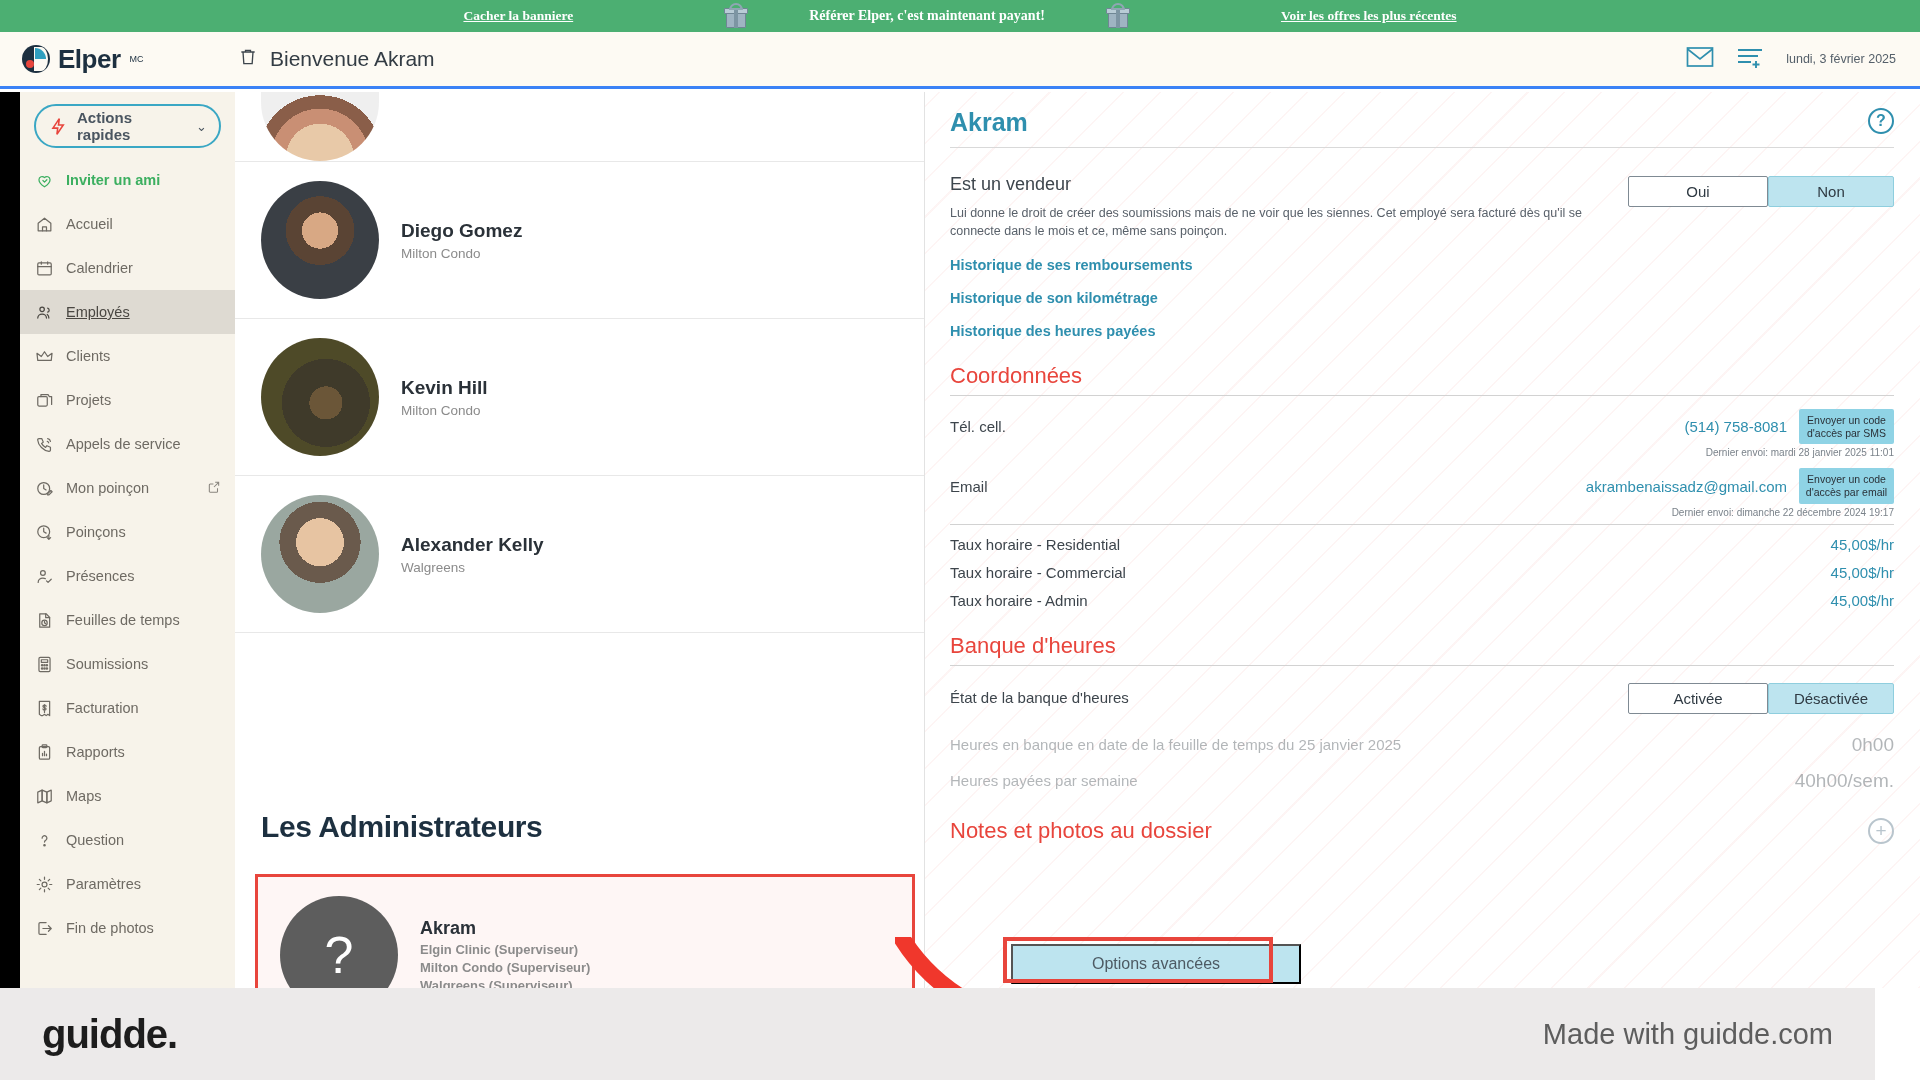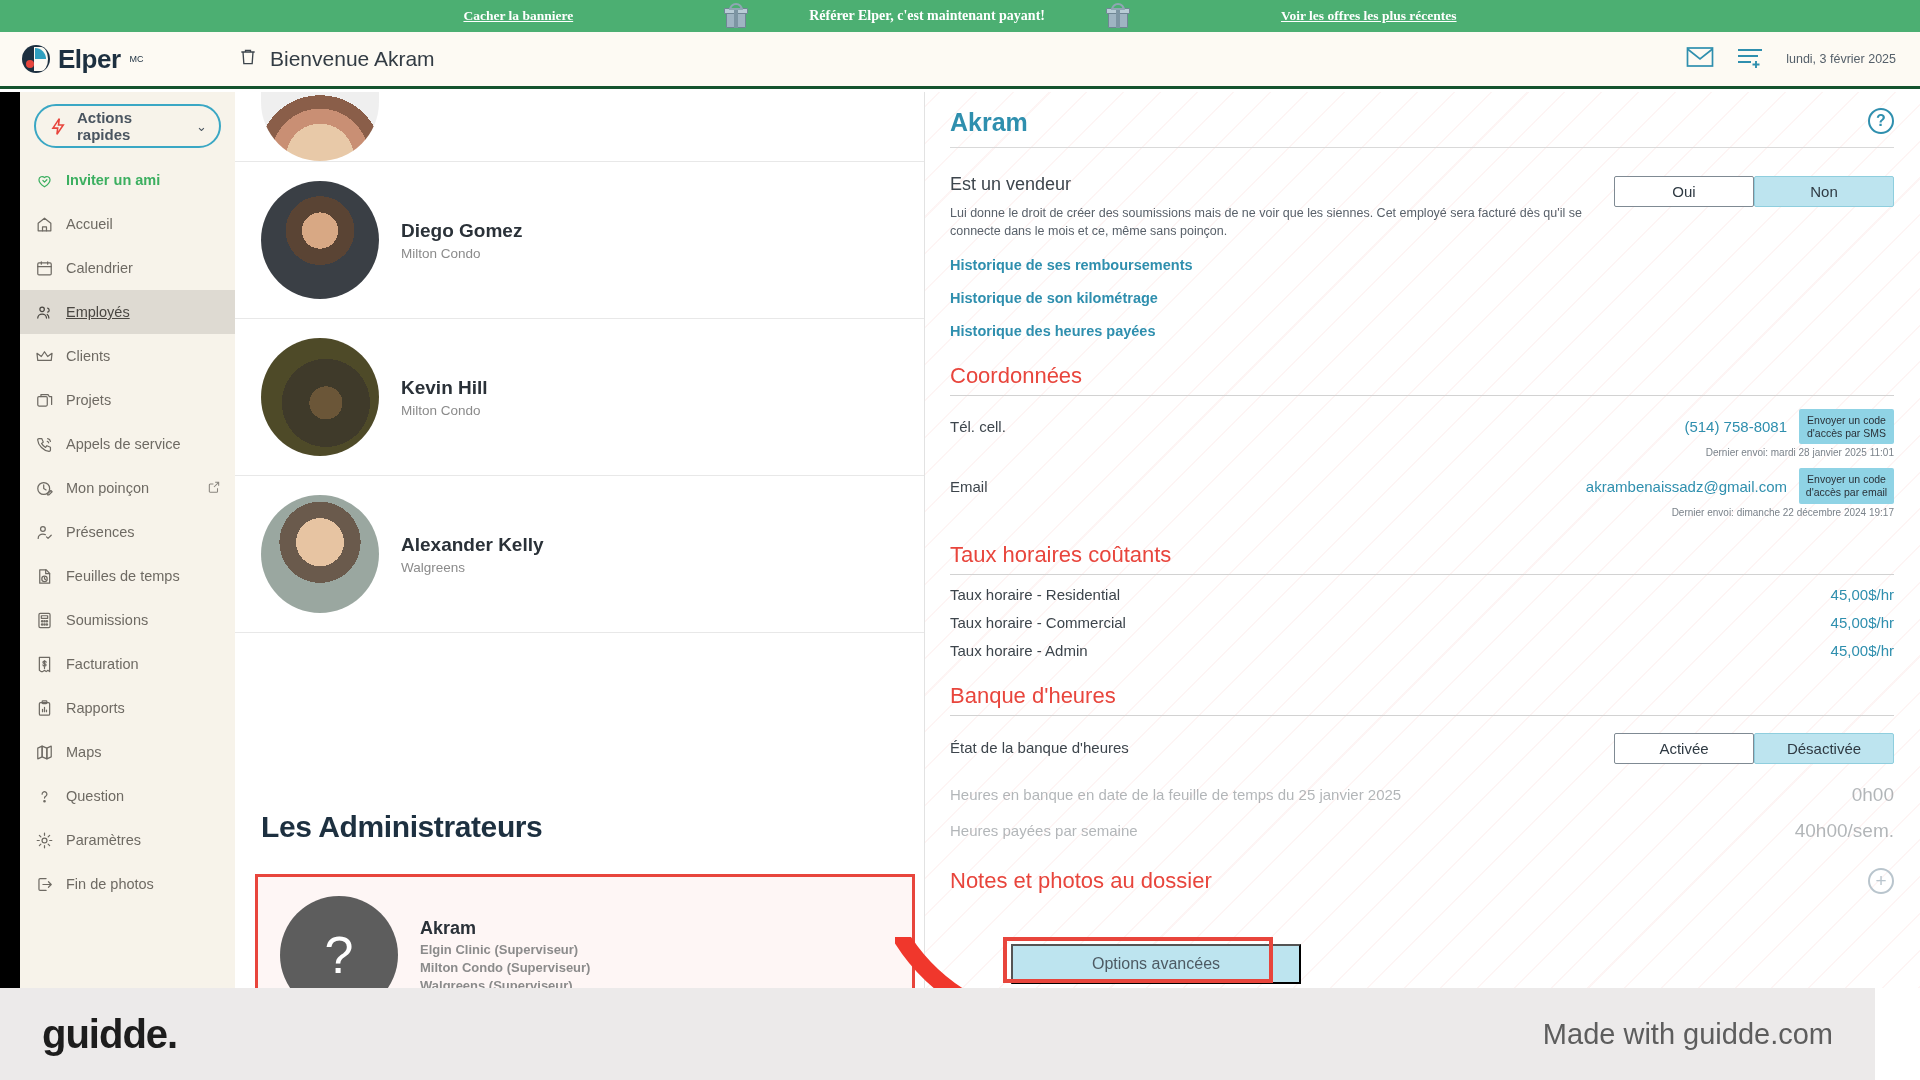--- a/index.html
+++ b/index.html
@@ -31,21 +31,21 @@
       background: #b9ccd6; border: 1px solid #6f8694; border-radius: 1px; }
   .promo-gift .rib { position: absolute; left: 11px; top: 5px; width: 4px; height: 20px; background: #7d95a3; }
   .promo-gift .bow { position: absolute; left: 6px; top: 0px; width: 14px; height: 7px;
       border: 2px solid #8fa6b3; border-radius: 50% 50% 0 0 / 100% 100% 0 0; }
   .sp1 { width: 150px; } .sp2 { width: 60px; } .sp3 { width: 60px; } .sp4 { width: 150px; }
 
   
   .appbar {
     position: absolute; left: 0; top: 32px; width: 1920px; height: 57px;
     background: #fdfaf3; display: flex; align-items: center;
-    border-bottom: 3px solid #14532d;
+    border-bottom: 3px solid #3b82f6;
   }
   .brand { display: flex; align-items: center; gap: 8px; width: 210px; padding-left: 22px; }
   .brand-mark { width: 28px; height: 28px; position: relative; }
   .brand-mark .c-dark {
     position: absolute; inset: 0; border-radius: 50%;
     background: #1d3040;
   }
   .brand-mark .c-cut {
     position: absolute; left: 12px; top: 2px; width: 14px; height: 24px;
     background: #fdfaf3; border-radius: 0 50% 50% 0 / 0 50% 50% 0;
@@ -158,21 +158,21 @@
   .vendeur-row { display: flex; align-items: flex-start; margin-top: 26px; }
   .vendeur-label { font-size: 18px; color: #3d454c; }
   .vendeur-desc { font-size: 12.5px; color: #5b6view; }
   .vendeur-desc { font-size: 12.5px; color: #59616a; line-height: 1.45; margin-top: 9px; max-width: 640px; }
   .yesno { margin-left: auto; display: flex; padding-top: 2px; }
   .btn-outline {
     width: 140px; height: 31px; border: 1px solid #7f8a93; background: #fff;
     font-size: 15px; color: #2f3a43; cursor: pointer; border-radius: 2px;
   }
   .btn-active {
-    width: 140px; height: 31px; border: 1px solid #8fcede; background: #bde4ef;
+    width: 126px; height: 31px; border: 1px solid #8fcede; background: #bde4ef;
     font-size: 15px; color: #2f3a43; cursor: pointer; border-radius: 2px;
   }
   .hist-link {
     display: block; font-size: 14.5px; font-weight: 700; color: #2f8fae;
     margin-top: 17px; cursor: pointer;
   }
   .sec-head {
     font-size: 22px; color: #e8453c; margin-top: 24px; font-weight: 400;
   }
   .sec-rule { height: 1px; background: #d2d2d2; margin-top: 6px; }
@@ -375,20 +375,30 @@
           </span>
           <span class="nav-label">Mon poinçon</span>
           <span class="nav-ext"><svg viewBox="0 0 24 24" fill="none" stroke="#6e6a63" stroke-width="1.8">
               <path d="M14 4h6v6M20 4l-8 8"></path>
               <path d="M18 14v5.5A1.5 1.5 0 0116.5 21H5.5A1.5 1.5 0 014 19.5V8.5A1.5 1.5 0 015.5 7H11"></path>
             </svg></span>
         </div>
         <div class="nav-item">
           <span class="nav-icon">
             <svg viewBox="0 0 24 24" fill="none" stroke="#6e6a63" stroke-width="1.55" stroke-linecap="round" stroke-linejoin="round" style="color:#6e6a63">
+              <circle cx="11" cy="11" r="7.5"></circle>
+              <path d="M11 6.5V11l3 1.8"></path>
+              <path d="M17.5 15.5v5M15.3 18.5l2.2 2.2 2.2-2.2"></path>
+            </svg>
+          </span>
+          <span class="nav-label">Poinçons</span>
+        </div>
+        <div class="nav-item">
+          <span class="nav-icon">
+            <svg viewBox="0 0 24 24" fill="none" stroke="#6e6a63" stroke-width="1.55" stroke-linecap="round" stroke-linejoin="round" style="color:#6e6a63">
               <circle cx="10" cy="7.5" r="3"></circle>
               <path d="M4 19.5c0-3.2 2.7-5.5 6-5.5 1.2 0 2.3.3 3.2.8"></path>
               <path d="M14.5 17.5l2 2 4-4"></path>
             </svg>
           </span>
           <span class="nav-label">Présences</span>
         </div>
         <div class="nav-item">
           <span class="nav-icon">
             <svg viewBox="0 0 24 24" fill="none" stroke="#6e6a63" stroke-width="1.55" stroke-linecap="round" stroke-linejoin="round" style="color:#6e6a63">
@@ -551,21 +561,20 @@
       </div>
       <div class="send-note">Dernier envoi: mardi 28 janvier 2025 11:01</div>
 
       <div class="kv-row" style="margin-top:10px;">
         <span class="kv-label">Email</span>
         <span class="kv-value">akrambenaissadz@gmail.com</span>
         <button class="send-btn">Envoyer un code d'accès par email</button>
       </div>
       <div class="send-note">Dernier envoi: dimanche 22 décembre 2024 19:17</div>
 
-      <div class="sec-head">Taux horaires coûtants</div>
       <div class="sec-rule"></div>
       <div class="rate-row">
         <span class="rate-label">Taux horaire  - Residential</span>
         <span class="rate-val">45,00$/hr</span>
       </div>
       <div class="rate-row">
         <span class="rate-label">Taux horaire  - Commercial</span>
         <span class="rate-val">45,00$/hr</span>
       </div>
       <div class="rate-row">

